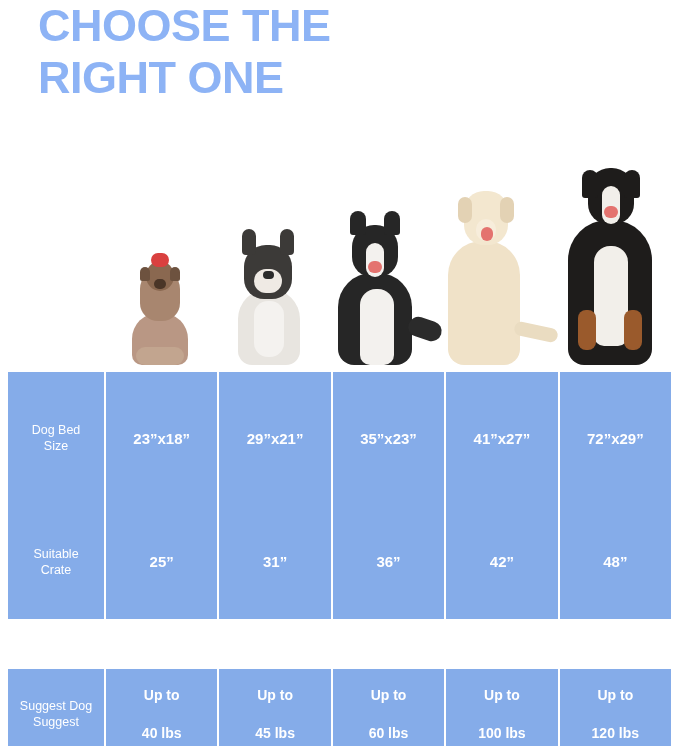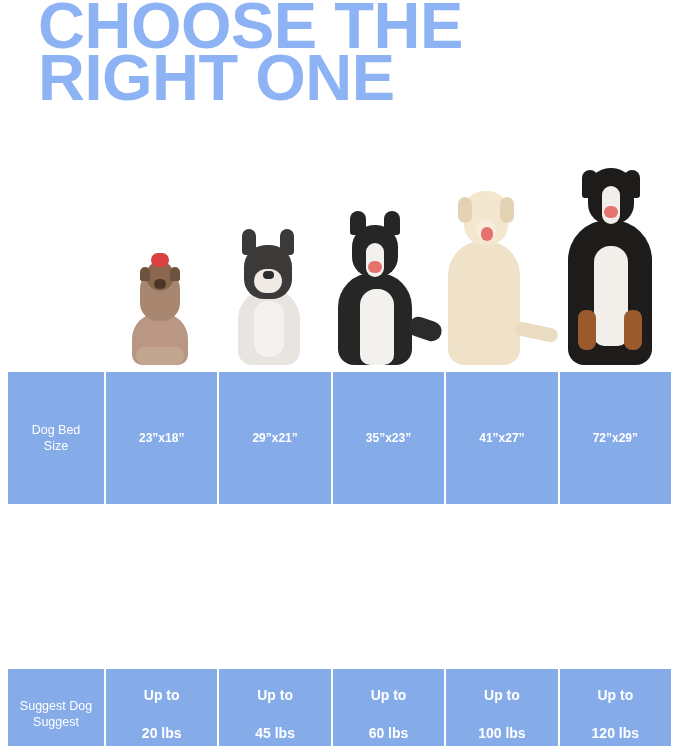--- a/index.html
+++ b/index.html
@@ -21,21 +21,21 @@
   }
 
   
   .heading {
     position: absolute;
     left: 38px;
     top: 0px;
     width: 600px;
     color: #8db3f5;
     font-weight: bold;
-    font-size: 65px;
+    font-size: 45px;
     line-height: 52px;
     letter-spacing: -0.5px;
     text-transform: uppercase;
   }
   .heading .line {
     display: block;
     white-space: nowrap;
   }
 
   
@@ -86,21 +86,21 @@
   }
   .band .label {
     width: 96px;
     flex: 0 0 96px;
     font-size: 12.5px;
     line-height: 16px;
     font-weight: normal;
   }
   .band .value {
     flex: 1 1 0;
-    font-size: 12px;
+    font-size: 15px;
     font-weight: bold;
     line-height: 19px;
   }
   .band.weights .value {
     font-size: 14px;
   }
 
   #band-size    { top: 372px; height: 132px; }
   #band-crate   { top: 504px; height: 115px; }
   #band-weight  { top: 669px; height: 90px; }
@@ -192,32 +192,45 @@
         <span>Size</span>
       </div>
     </div>
     <div class="cell value">23”x18”</div>
     <div class="cell value">29”x21”</div>
     <div class="cell value">35”x23”</div>
     <div class="cell value">41”x27”</div>
     <div class="cell value">72”x29”</div>
   </div>
 
+  <div class="band" id="band-crate">
+    <div class="cell label">
+      <div>
+        <span>Suitable</span><br>
+        <span>Crate</span>
+      </div>
+    </div>
+    <div class="cell value">25”</div>
+    <div class="cell value">31”</div>
+    <div class="cell value">36”</div>
+    <div class="cell value">42”</div>
+    <div class="cell value">48”</div>
+  </div>
 
   <div class="band weights" id="band-weight">
     <div class="cell label">
       <div>
         <span>Suggest Dog</span><br>
         <span>Suggest</span>
       </div>
     </div>
     <div class="cell value">
       <div>
         <span>Up to</span><br>
-        <span>20 lbs</span>
+        <span>40 lbs</span>
       </div>
     </div>
     <div class="cell value">
       <div>
         <span>Up to</span><br>
         <span>45 lbs</span>
       </div>
     </div>
     <div class="cell value">
       <div>

